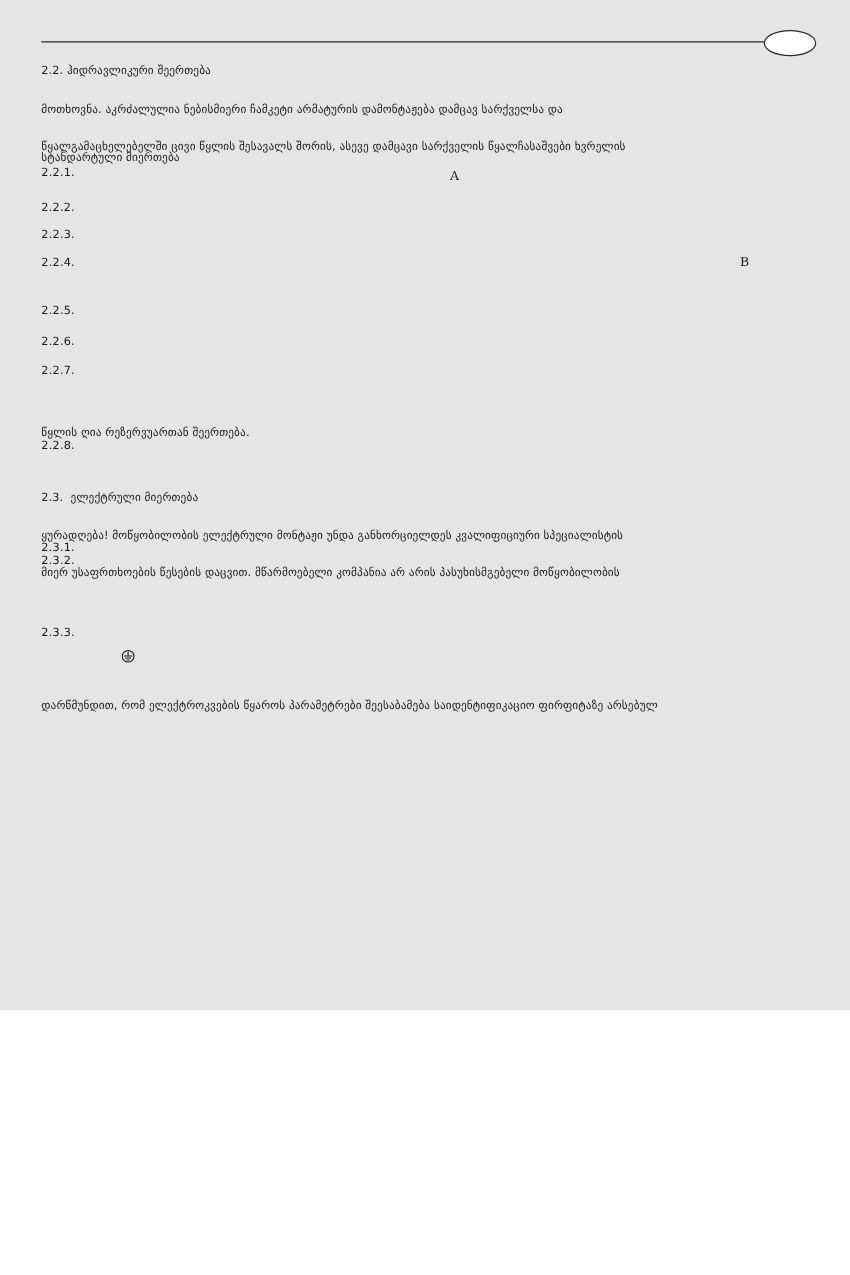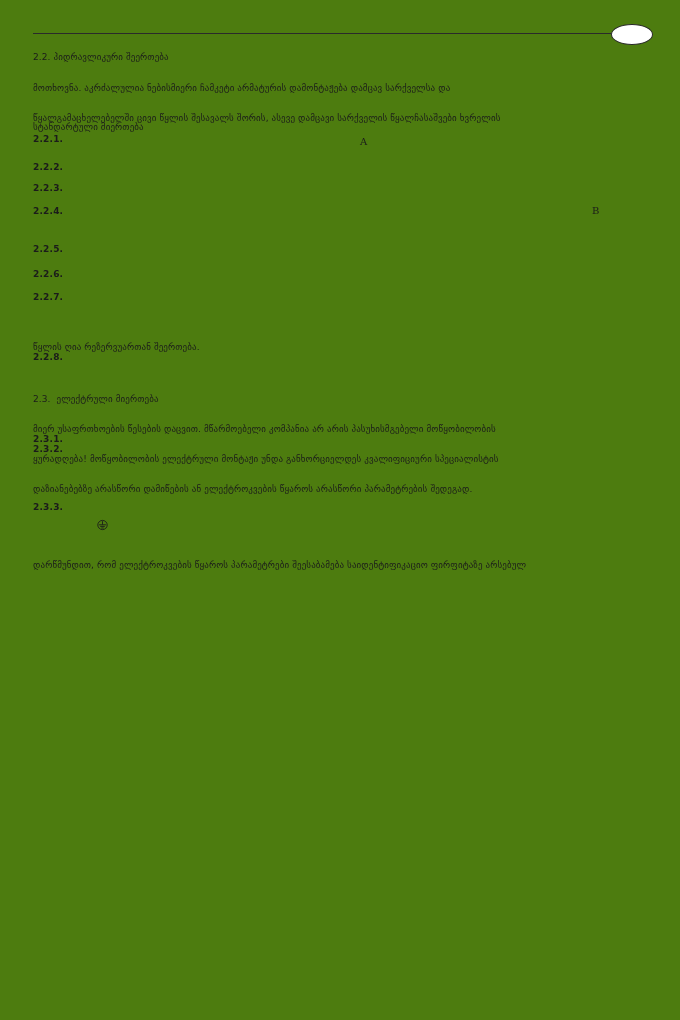--- a/index.html
+++ b/index.html
@@ -3,22 +3,22 @@
 <meta charset="utf-8">
 <style>
   html, body {
     margin: 0;
     padding: 0;
     background: #ffffff;
   }
   #page {
     position: relative;
     width: 680px;
-    height: 1020px;
-    background: #4d7c0f;
+    height: 808px;
+    background: #e5e5e5;
     font-family: "DejaVu Sans", sans-serif;
     color: #1b1b1b;
     overflow: hidden;
   }
   .abs {
     position: absolute;
     left: 33px;
     font-size: 9px;
     line-height: 10px;
     white-space: pre;
@@ -46,21 +46,20 @@
   .marker {
     position: absolute;
     font-family: "DejaVu Serif", serif;
     font-size: 10px;
     line-height: 11px;
     color: #1b1b1b;
   }
   .item-num {
     font-size: 9px;
     letter-spacing: 0.2px;
-    font-weight: bold;
   }
   .ground {
     position: absolute;
     left: 97px;
     top: 516px;
     width: 11px;
     height: 12px;
   }
 </style>
 </head>
@@ -95,23 +94,22 @@
   <div class="abs item-num" style="top:269px">2.2.6.</div>
 
   <div class="abs item-num" style="top:292px">2.2.7.</div>
 
   <div class="abs" style="top:342px">წყლის ღია რეზერვუართან შეერთება.</div>
   <div class="abs item-num" style="top:352px">2.2.8.</div>
 
   <div class="abs" style="top:394px">2.3.  ელექტრული მიერთება</div>
 
   <div class="abs" style="top:404px">
+    <div>ყურადღება! მოწყობილობის ელექტრული მონტაჟი უნდა განხორციელდეს კვალიფიციური სპეციალისტის</div>
     <div>მიერ უსაფრთხოების წესების დაცვით. მწარმოებელი კომპანია არ არის პასუხისმგებელი მოწყობილობის</div>
-    <div>ყურადღება! მოწყობილობის ელექტრული მონტაჟი უნდა განხორციელდეს კვალიფიციური სპეციალისტის</div>
-    <div>დაზიანებებზე არასწორი დამიწების ან ელექტროკვების წყაროს არასწორი პარამეტრების შედეგად.</div>
   </div>
 
   <div class="abs item-num" style="top:434px">2.3.1.</div>
   <div class="abs item-num" style="top:444px">2.3.2.</div>
 
   <div class="abs item-num" style="top:502px">2.3.3.</div>
 
   <div class="ground">
     <svg width="11" height="12" viewBox="0 0 11 12">
       <ellipse cx="5.5" cy="6" rx="4.7" ry="4.6" fill="none" stroke="#1b1b1b" stroke-width="0.9"></ellipse>

